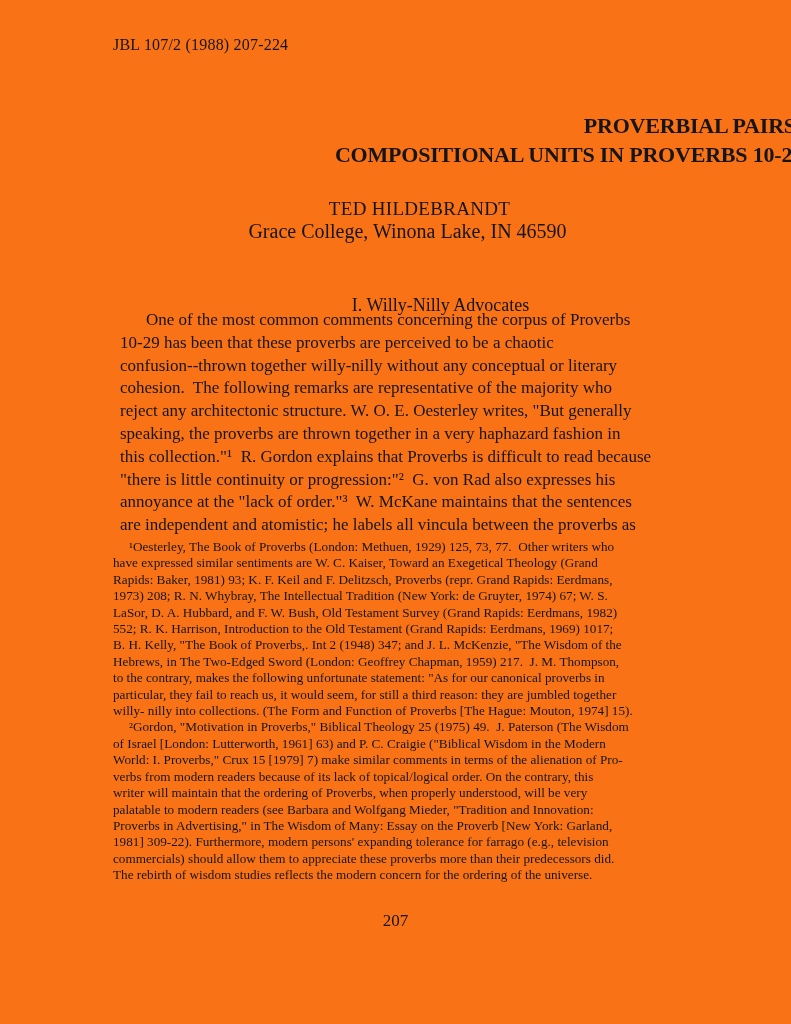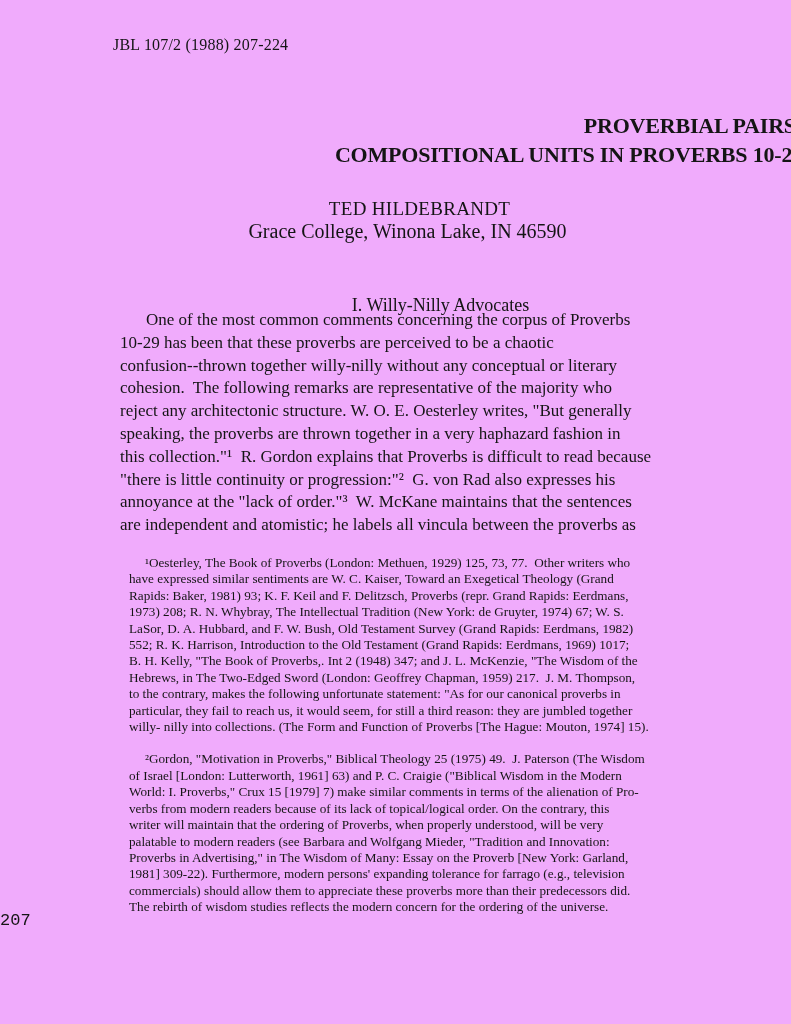--- a/index.html
+++ b/index.html
@@ -4,21 +4,21 @@
 <style>
   html, body {
     margin: 0;
     padding: 0;
     background: #ffffff;
   }
   .page {
     position: relative;
     width: 791px;
     height: 1024px;
-    background: #f0abfc;
+    background: #f97316;
     color: #151515;
     font-family: "Liberation Serif", "DejaVu Serif", serif;
     overflow: hidden;
   }
   .journal-ref {
     position: absolute;
     left: 113px;
     top: 36px;
     font-size: 16px;
     letter-spacing: 0.2px;
@@ -79,32 +79,31 @@
   }
   .footnotes {
     position: absolute;
     left: 113px;
     top: 539px;
     width: 640px;
     font-size: 13.2px;
     line-height: 16.4px;
   }
   .footnote {
-    margin: 16px;
+    margin: 0;
     white-space: pre;
     text-indent: 16px;
   }
   .page-number {
     position: absolute;
     left: 0;
     top: 911px;
     width: 100%;
-    text-align: left;
+    text-align: center;
     font-size: 17px;
-    font-family: Liberation Mono, monospace;
   }
 </style>
 </head>
 <body>
 
 <div class="page">
 
   <div class="journal-ref">JBL 107/2 (1988) 207-224</div>
 
   <h1 class="article-title">PROVERBIAL PAIRS:

